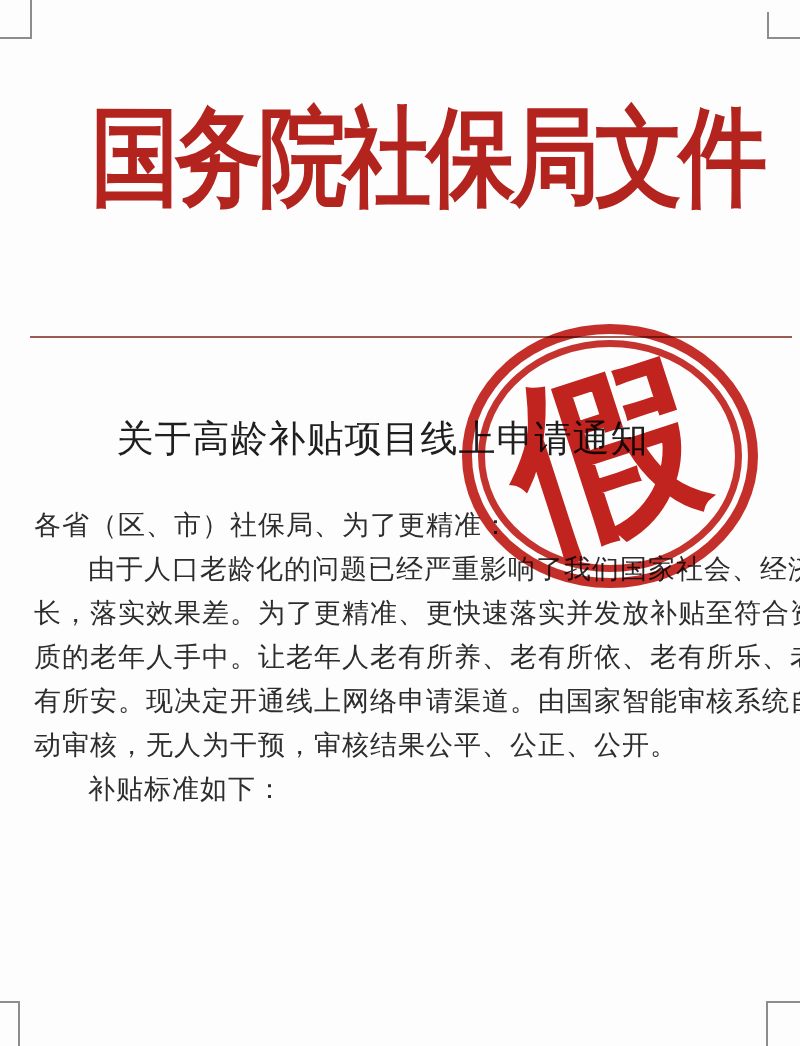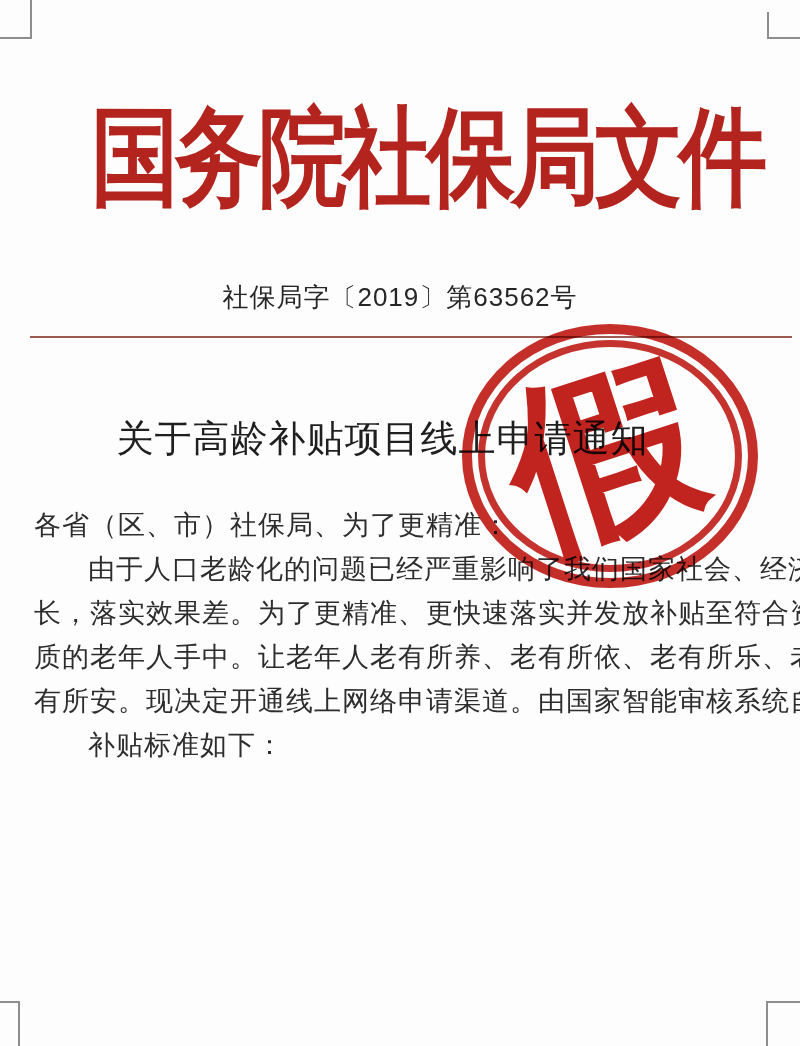--- a/index.html
+++ b/index.html
@@ -133,32 +133,32 @@
 
   <div class="corner corner-tl"></div>
   <div class="corner corner-tr"></div>
   <div class="corner corner-bl"></div>
   <div class="corner corner-br"></div>
 
   <div class="masthead">
     <span>国务院社保局文件</span>
   </div>
 
-  <div class="doc-number">社保局字〔2019〕第63562号</div>
 
   <div class="red-rule"></div>
 
   <div class="subject">关于高龄补贴项目线上申请通知</div>
 
   <div class="body-text">
     <div class="body-line">各省（区、市）社保局、为了更精准：</div>
     <div class="body-line indent">由于人口老龄化的问题已经严重影响了我们国家社会、经济</div>
     <div class="body-line">长，落实效果差。为了更精准、更快速落实并发放补贴至符合资</div>
     <div class="body-line">质的老年人手中。让老年人老有所养、老有所依、老有所乐、老</div>
     <div class="body-line">有所安。现决定开通线上网络申请渠道。由国家智能审核系统自</div>
+    <div class="body-line">动审核，无人为干预，审核结果公平、公正、公开。</div>
     <div class="body-line indent">补贴标准如下：</div>
   </div>
 
   <div class="stamp">
     <div class="stamp-ring-outer"></div>
     <div class="stamp-ring-inner"></div>
     <div class="stamp-char">假</div>
   </div>
 
 </div>

